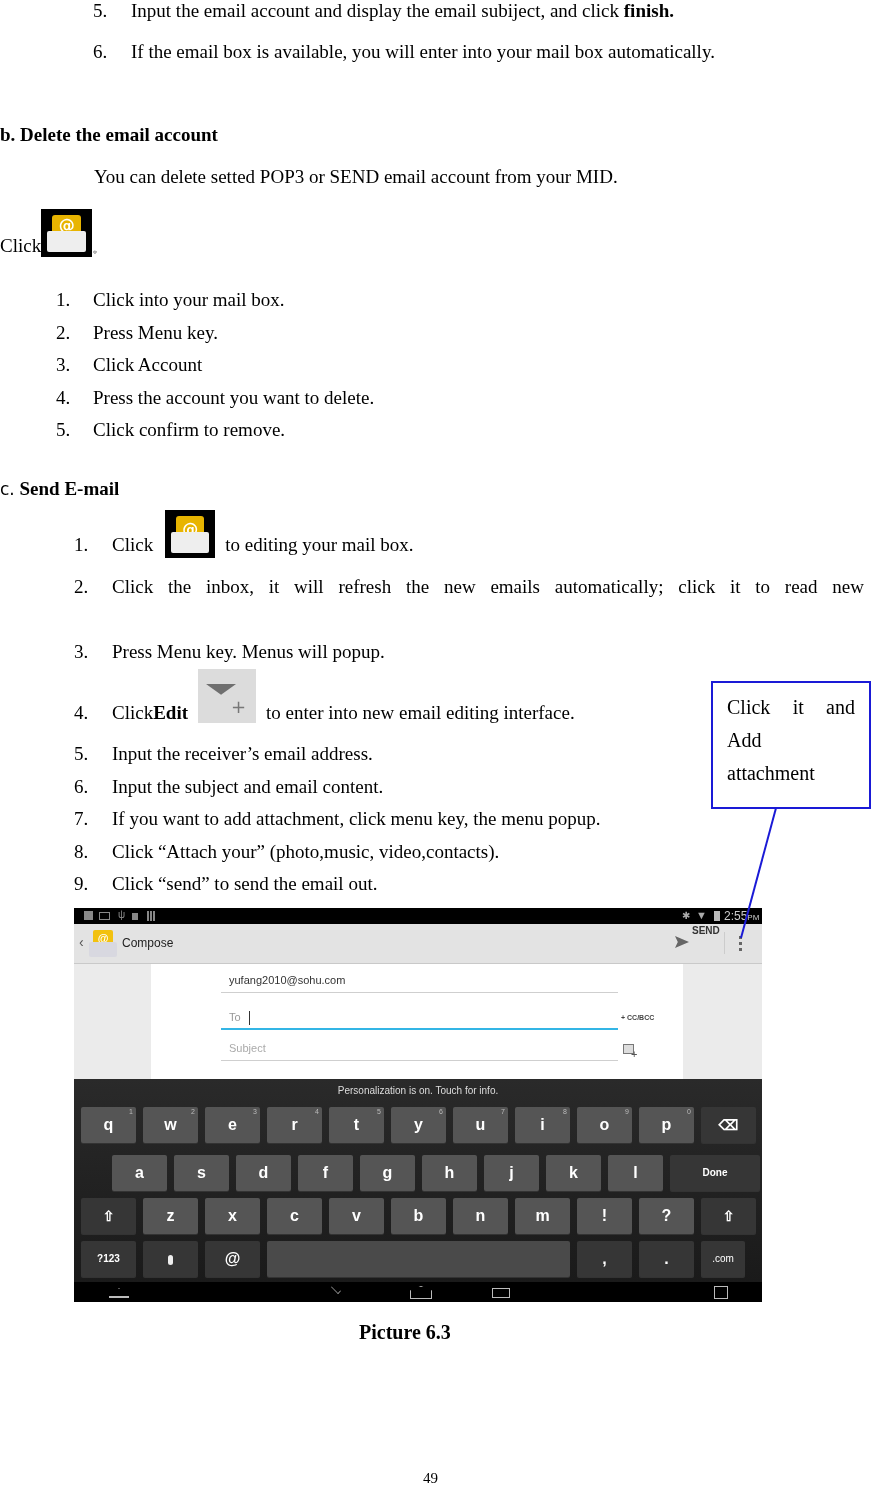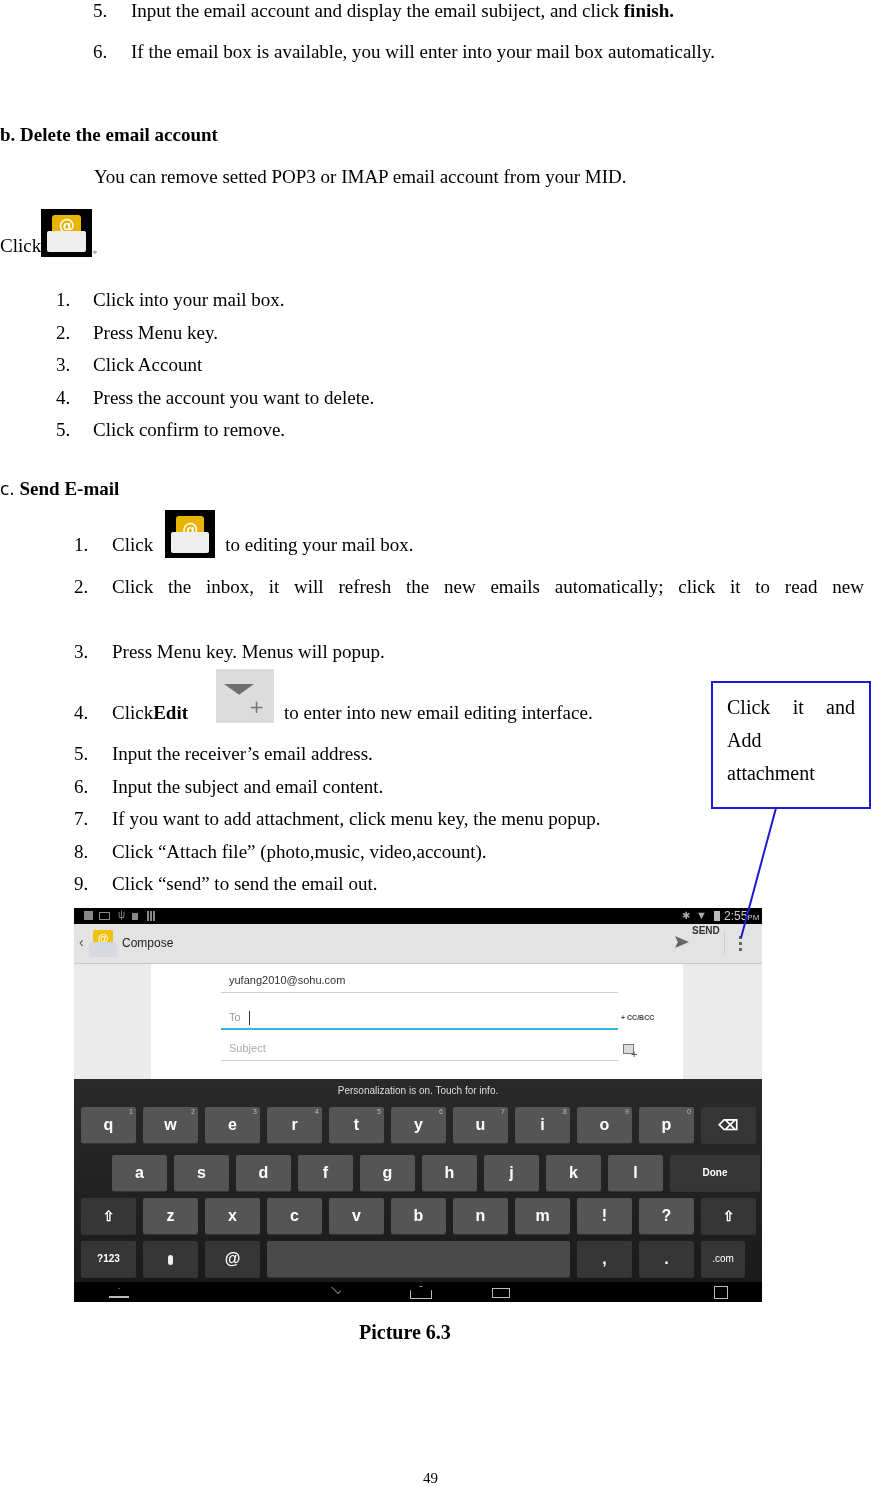--- a/index.html
+++ b/index.html
@@ -34,21 +34,21 @@
 <body>
 
 <div class="abs" style="left:93px;top:0px">
   <span class="num" style="width:38px">5.</span><span>Input the email account and display the email subiject, and click </span><b>finish.</b>
 </div>
 <div class="abs" style="left:93px;top:41px">
   <span class="num" style="width:38px">6.</span><span>If the email box is available, you will enter into your mail box automatically.</span>
 </div>
 
 <div class="abs" style="left:0;top:124px;font-weight:bold">b. Delete the email account</div>
-<div class="abs" style="left:94px;top:166px">You can remove setted POP3 or IMAP email account from your MID.</div>
+<div class="abs" style="left:94px;top:166px">You can delete setted POP3 or SEND email account from your MID.</div>
 <div class="abs" style="left:0;top:207px;height:50px;display:flex;align-items:flex-end">
   <span style="line-height:22px">Click</span>
   <span class="mailicon" style="width:51px;height:48px">
     <span class="flap"></span>
       <span class="at" style="font-size:16px">@</span>
       <span class="env"></span>
   </span>
   <span style="font-size:13px">。</span>
 </div>
 <div class="abs" style="left:56px;top:284px;line-height:32.5px">
@@ -80,32 +80,32 @@
       </span>
     <span style="flex:1;text-align:justify;text-align-last:justify">Click the inbox, it will refresh the new emails automatically; click it to read new</span>
   </div>
 </div>
 <div class="abs" style="left:74px;top:641px">
   <span class="num" style="width:38px">3.</span><span>Press Menu key. Menus will popup.</span>
 </div>
 <div class="abs" style="left:74px;top:669px;height:56px;display:flex;align-items:flex-end;line-height:24px">
   <span class="num" style="width:38px">4.</span>
   <span>Click </span>
-    <b style="margin-right:28px">Edit</b>
+    <b style="margin-right:10px">Edit</b>
   <span class="editicon" style="width:58px;height:54px;margin-right:10px;align-self:flex-start">
     <span class="env2"></span>
       <span class="plus">+</span>
   </span>
   <span>to enter into new email editing interface.</span>
 </div>
 <div class="abs" style="left:74px;top:738px;line-height:32.5px">
   <div><span class="num" style="width:38px">5.</span><span>Input the receiver’s email address.</span></div>
   <div><span class="num" style="width:38px">6.</span><span>Input the subject and email content.</span></div>
   <div><span class="num" style="width:38px">7.</span><span>If you want to add attachment, click menu key, the menu popup.</span></div>
-  <div><span class="num" style="width:38px">8.</span><span>Click “Attach file” (photo,music, video,account).</span></div>
+  <div><span class="num" style="width:38px">8.</span><span>Click “Attach your” (photo,music, video,contacts).</span></div>
   <div><span class="num" style="width:38px">9.</span><span>Click “send” to send the email out.</span></div>
 </div>
 
 <div class="callout">
   <div class="j">
     <span>Click</span>
     <span>it</span>
     <span>and</span>
   </div>
   <div>Add</div>

